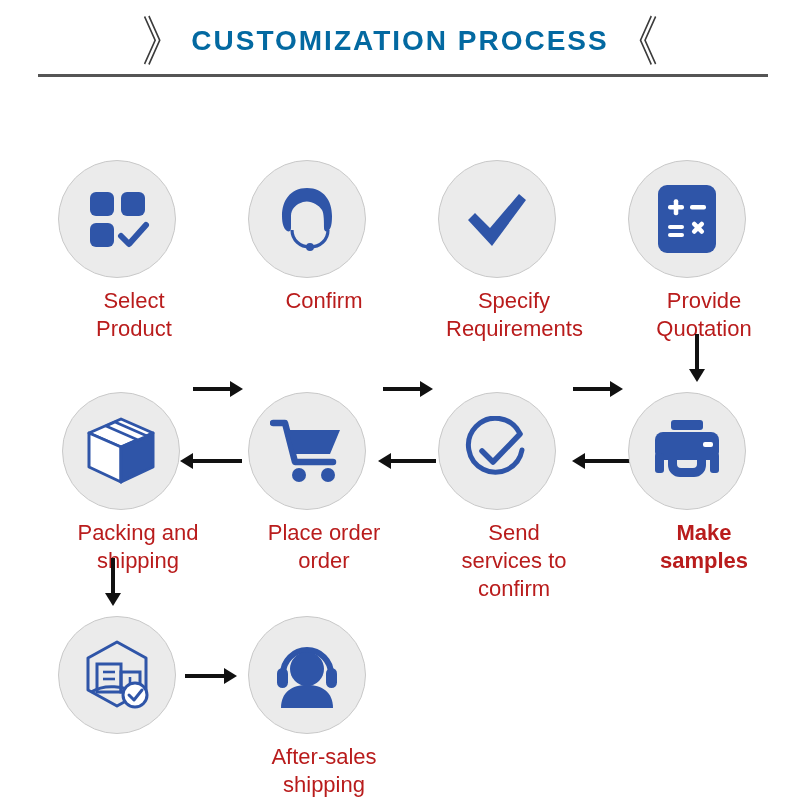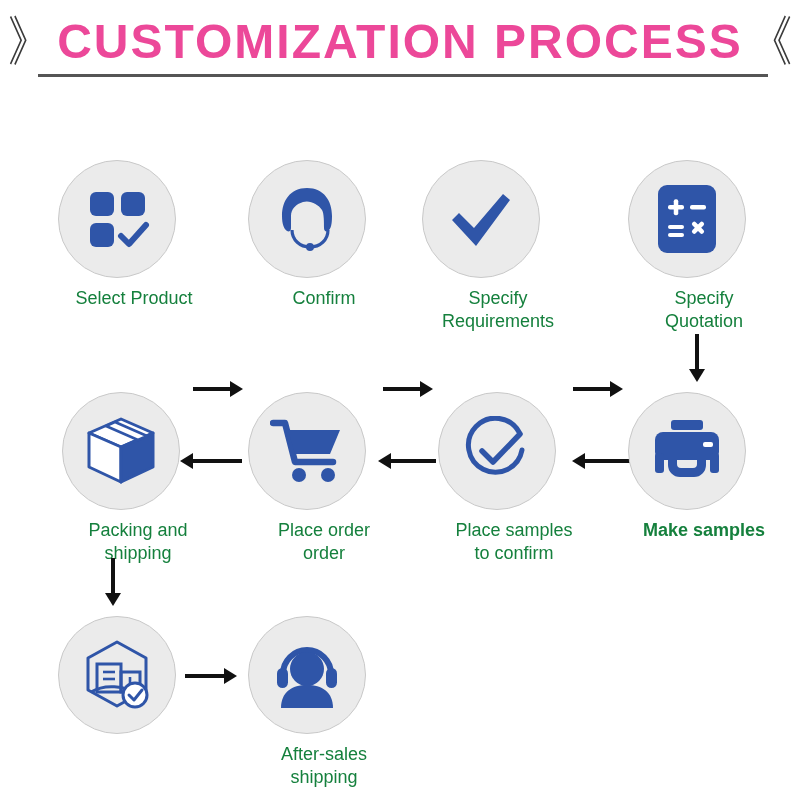--- a/index.html
+++ b/index.html
@@ -29,24 +29,24 @@
     left: 0;
     top: 12px;
     width: 800px;
     height: 58px;
     display: flex;
     align-items: center;
     justify-content: center;
     gap: 6px;
   }
   #page-title {
-    font-size: 48px;
+    font-size: 28px;
     font-weight: 700;
     letter-spacing: 2px;
-    color: #ec4899;
+    color: #0369a1;
     white-space: nowrap;
     font-family: "Liberation Sans", sans-serif;
   }
   .chev {
     font-size: 44px;
     line-height: 1;
     color: #3b3b3b;
     font-weight: 400;
     transform: scaleY(1.25);
     font-family: "DejaVu Sans", sans-serif;
@@ -79,23 +79,23 @@
     background: #ebebeb;
     border: 1px solid #c9c9c9;
     display: flex;
     align-items: center;
     justify-content: center;
     box-sizing: border-box;
   }
   .circle svg { display: block; }
   .node-label {
     margin-top: 9px;
-    font-size: 18px;
+    font-size: 22px;
     line-height: 1.28;
-    color: #15803d;
+    color: #b91c1c;
     font-family: "Liberation Sans", sans-serif;
     white-space: pre-line;
     margin-left: 34px;
   }
 
   
   .arrow-h {
     position: absolute;
     height: 20px;
     display: flex;
@@ -182,21 +182,21 @@
       </svg>
     </div>
     <div class="node-label">Confirm</div>
   </div>
 
   <div class="arrow-h right" style="left:383px;top:219px;width:50px;">
     <div class="shaft"></div>
       <div class="head"></div>
   </div>
 
-  <div class="node" style="left:396px;top:0;">
+  <div class="node" style="left:412px;top:0;">
     <div class="circle">
       <svg width="70" height="70" viewBox="0 0 70 70">
         <path d="M6 36 L13 29 L28 44 L57 10 L64 16 L30 62 Z" fill="#2f55a8"></path>
       </svg>
     </div>
     <div class="node-label">Specify Requirements</div>
   </div>
 
   <div class="arrow-h right" style="left:573px;top:219px;width:50px;">
     <div class="shaft"></div>
@@ -209,21 +209,21 @@
         <rect x="2" y="2" width="58" height="68" rx="9" fill="#2f55a8"></rect>
         <rect x="12" y="22" width="16" height="4.5" rx="2" fill="#ffffff"></rect>
         <rect x="17.75" y="16.25" width="4.5" height="16" rx="2" fill="#ffffff"></rect>
         <rect x="34" y="22" width="16" height="4.5" rx="2" fill="#ffffff"></rect>
         <rect x="12" y="42" width="16" height="4" rx="2" fill="#ffffff"></rect>
         <rect x="12" y="50" width="16" height="4" rx="2" fill="#ffffff"></rect>
         <rect x="34.5" y="42.5" width="15" height="4.5" rx="2" fill="#ffffff" transform="rotate(45 42 44.75)"></rect>
         <rect x="34.5" y="42.5" width="15" height="4.5" rx="2" fill="#ffffff" transform="rotate(-45 42 44.75)"></rect>
       </svg>
     </div>
-    <div class="node-label">Specify Quotation</div>
+    <div class="node-label">Provide Quotation</div>
   </div>
 </div>
 
 <div class="arrow-v" style="left:687px;top:334px;height:48px;">
   <div class="shaft"></div>
     <div class="head"></div>
 </div>
 
 <div class="row" id="row-2" style="top:392px;">
 
@@ -261,21 +261,21 @@
       <div class="shaft"></div>
   </div>
 
   <div class="node" style="left:412px;top:0;">
     <div class="circle">
       <svg width="70" height="70" viewBox="0 0 70 70">
         <path d="M57 16 A27 27 0 1 0 60 34" fill="none" stroke="#2f55a8" stroke-width="5" stroke-linecap="round"></path>
         <path d="M20 35 L31 46 L58 18" fill="none" stroke="#2f55a8" stroke-width="5.5" stroke-linecap="round" stroke-linejoin="round"></path>
       </svg>
     </div>
-    <div class="node-label">Place samples to confirm</div>
+    <div class="node-label">Send services to confirm</div>
   </div>
 
   <div class="arrow-h left" style="left:572px;top:59px;width:58px;">
     <div class="head"></div>
       <div class="shaft"></div>
   </div>
 
   <div class="node" style="left:602px;top:0;font-weight:bold;">
     <div class="circle">
       <svg width="72" height="64" viewBox="0 0 72 64">

